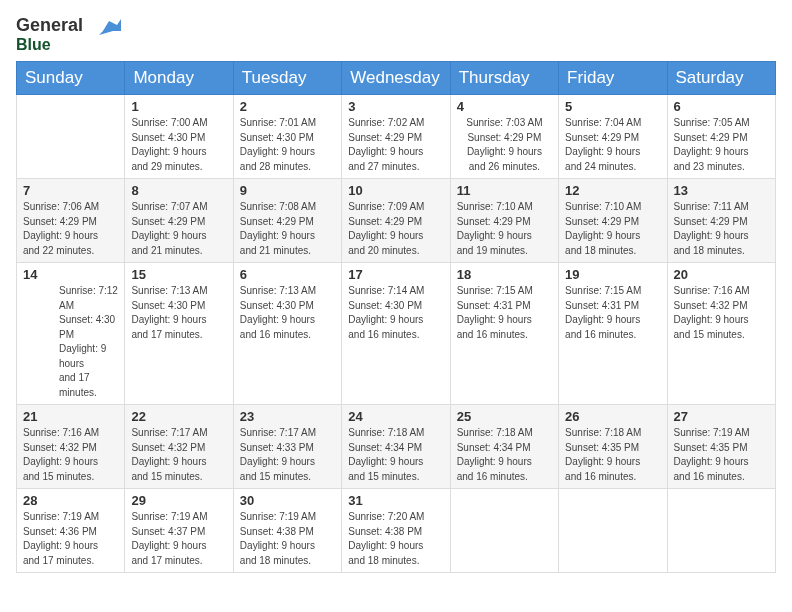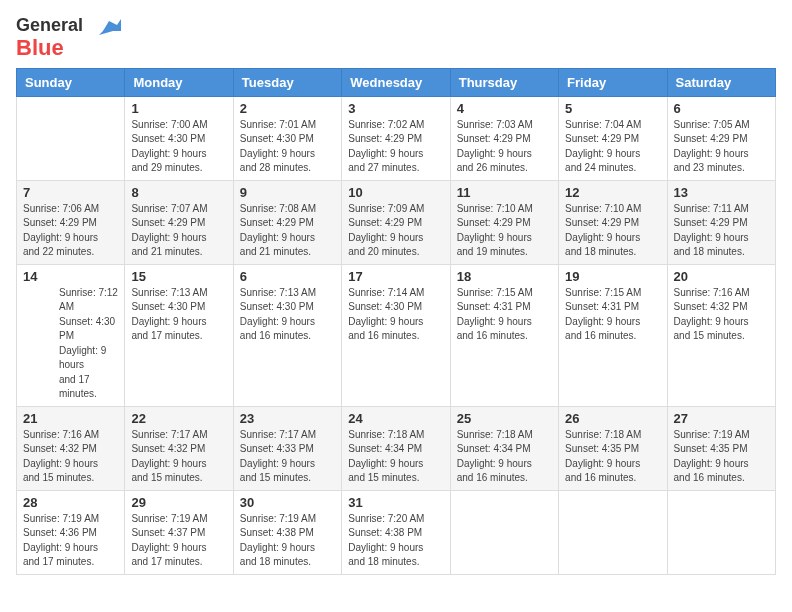--- a/index.html
+++ b/index.html
@@ -21,23 +21,23 @@
       flex-direction: column;
       align-items: flex-start;
       line-height: 1.1;
     }
     .logo-general {
       font-size: 18px;
       font-weight: bold;
       color: #333;
     }
     .logo-blue {
-      font-size: 22px;
+      font-size: 16px;
       font-weight: bold;
-      color: #ef4444;
+      color: #14532d;
     }
     .logo-row {
       display: flex;
       align-items: center;
       gap: 16px;
     }
     .title-area {
       text-align: right;
     }
     .month-title {
@@ -50,22 +50,22 @@
       color: #555;
     }
     .calendar {
       width: 100%;
       border-collapse: collapse;
       border: 1px solid #ccc;
     }
     .calendar th {
       background: #4a90d9;
       color: #fff;
-      font-size: 13px;
-      font-weight: bold;
+      font-size: 17px;
+      font-weight: normal;
       padding: 6px 8px;
       text-align: left;
       border: 1px solid #3a7fc7;
     }
     .calendar td {
       vertical-align: top;
       border: 1px solid #ddd;
       padding: 4px 6px;
       width: 108px;
       min-height: 80px;
@@ -141,21 +141,21 @@
         </td>
         <td>
           <span class="day-number">3</span>
           <div class="day-info" style="white-space: pre-line;">Sunrise: 7:02 AM
 Sunset: 4:29 PM
 Daylight: 9 hours
 and 27 minutes.</div>
         </td>
         <td>
           <span class="day-number">4</span>
-          <div class="day-info" style="white-space: pre-line;">Sunrise: 7:03 AM
+          <div class="day-info" style="white-space: pre-line; text-align: center;">Sunrise: 7:03 AM
 Sunset: 4:29 PM
 Daylight: 9 hours
 and 26 minutes.</div>
         </td>
         <td>
           <span class="day-number">5</span>
           <div class="day-info" style="white-space: pre-line;">Sunrise: 7:04 AM
 Sunset: 4:29 PM
 Daylight: 9 hours
 and 24 minutes.</div>

